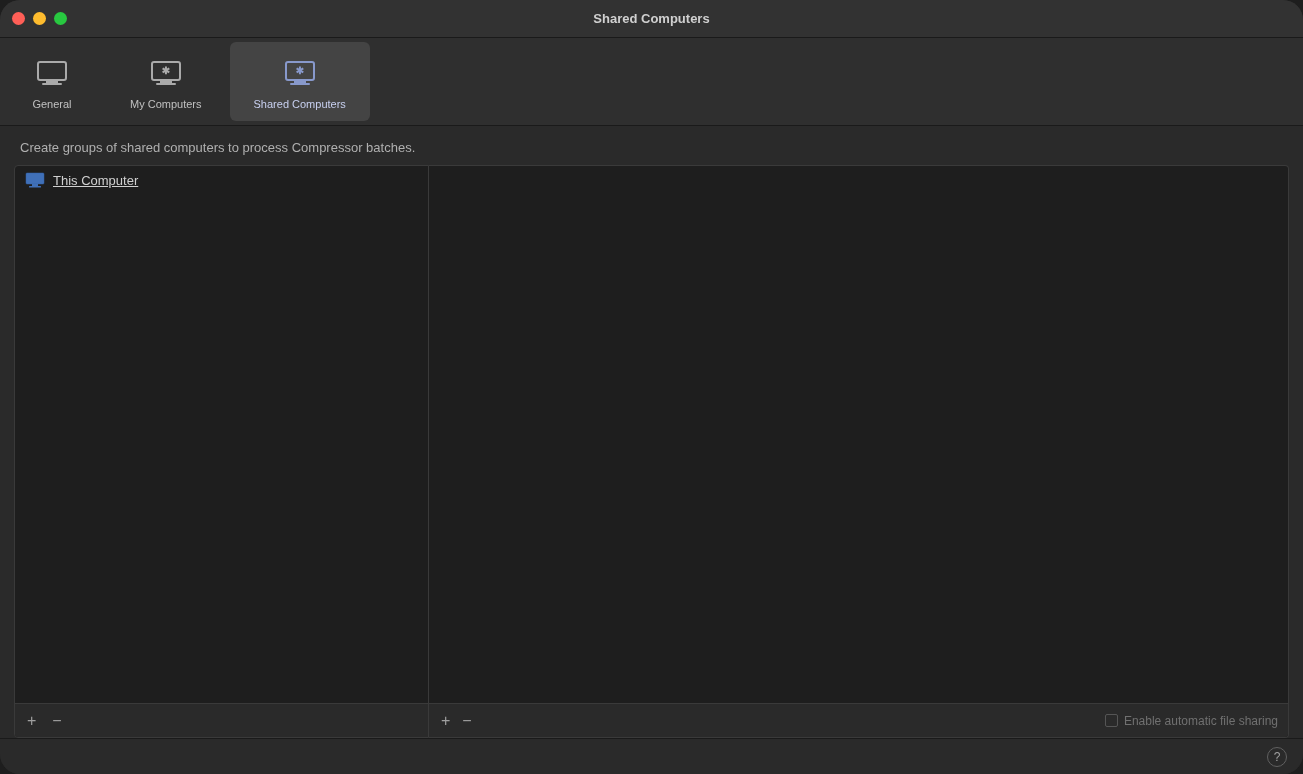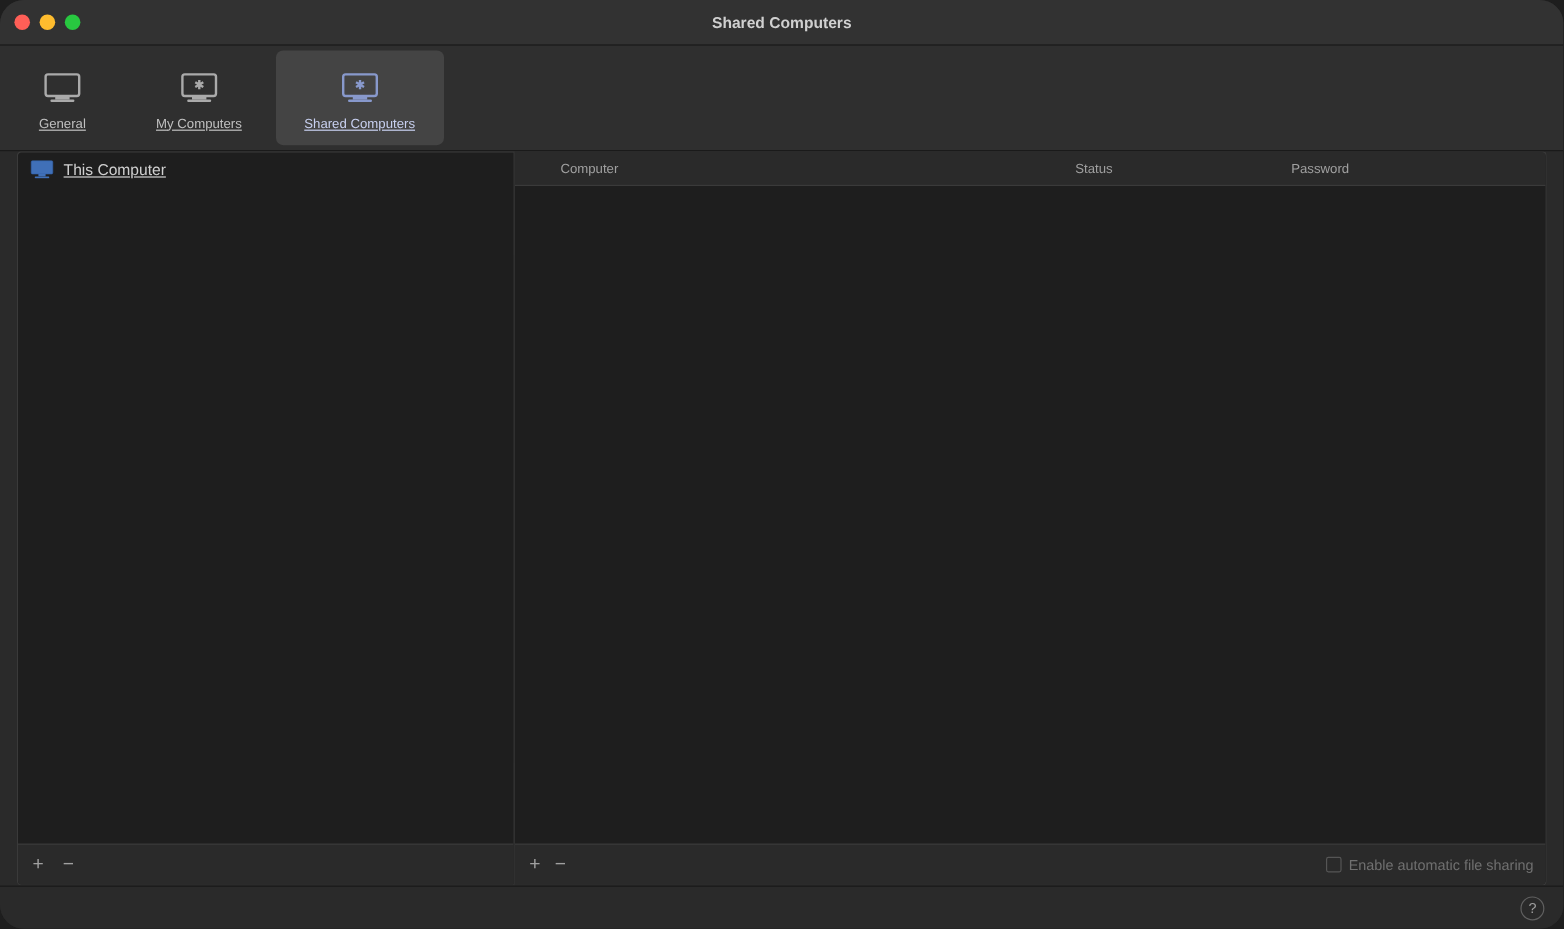--- a/index.html
+++ b/index.html
@@ -93,21 +93,20 @@
       height: 40px;
       display: flex;
       align-items: center;
       justify-content: center;
     }
 
     .toolbar-item-label {
       font-size: 11px;
       color: #c0c0c0;
       text-align: right;
-      text-decoration: underline;
     }
 
     
     .content {
       flex: 1;
       display: flex;
       flex-direction: column;
       padding: 0;
       overflow: hidden;
     }
@@ -342,20 +341,21 @@
 
           <text x="18" y="18" text-anchor="middle" fill="#8899cc" font-size="10" font-weight="bold">✱</text>
         </svg>
       </div>
       <span class="toolbar-item-label" style="color:#c8d0f0;">Shared Computers</span>
     </div>
 
   </div>
 
   <div class="content">
+    <div class="description">Create groups of shared computers to process Compressor batches.</div>
 
     <div class="panels">
 
       <div class="left-panel">
         <div class="left-panel-list">
           <div class="list-item">
             <div class="list-item-icon">
               <svg width="20" height="16" viewBox="0 0 20 16">
                 <rect x="1" y="1" width="18" height="11" rx="1" fill="#4070b8" stroke="#3060a8" stroke-width="0.5"></rect>
                 <rect x="7" y="12" width="6" height="2" fill="#4070b8"></rect>
@@ -365,28 +365,20 @@
             <span>This Computer</span>
           </div>
         </div>
         <div class="left-panel-footer">
           <button class="add-remove-btn">+</button>
           <button class="add-remove-btn">−</button>
         </div>
       </div>
 
       <div class="right-panel">
-        <div class="table-header">
-          <div class="table-header-checkbox">
-            <span style="width:13px;height:13px;display:inline-block;"></span>
-          </div>
-          <div class="table-col">Computer</div>
-          <div class="table-col status">Status</div>
-          <div class="table-col password">Password</div>
-        </div>
         <div class="table-body">
           
         </div>
         <div class="right-panel-footer">
           <button class="add-remove-btn">+</button>
           <button class="add-remove-btn">−</button>
           <div class="footer-spacer"></div>
           <div class="auto-share">
             <span class="checkbox-off"></span>
             <span>Enable automatic file sharing</span>

